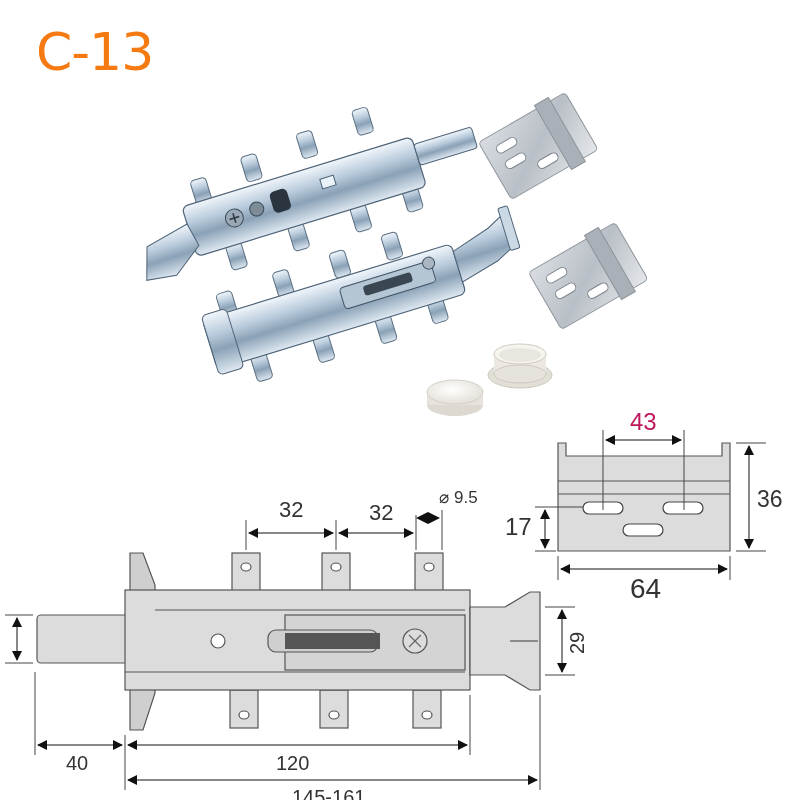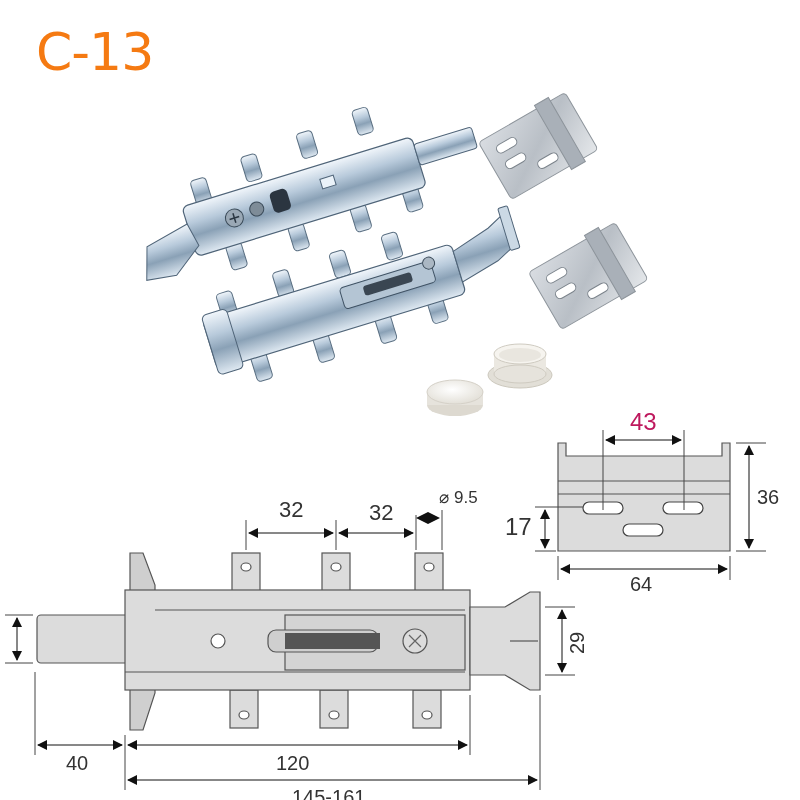--- a/index.html
+++ b/index.html
@@ -200,23 +200,23 @@
 
     <line x1="38" y1="745" x2="122" y2="745" stroke="#111" marker-start="url(#arrs)" marker-end="url(#arr)"></line>
 
     <line x1="128" y1="745" x2="467" y2="745" stroke="#111" marker-start="url(#arrs)" marker-end="url(#arr)"></line>
 
     <line x1="128" y1="780" x2="537" y2="780" stroke="#111" marker-start="url(#arrs)" marker-end="url(#arr)"></line>
   </g>
 </svg>
 
 <div style="position:absolute;left:630px;top:408px;font-size:24px;color:#be185d;">43</div>
-<div style="position:absolute;left:757px;top:486px;font-size:20px;color:#333;">36</div>
+<div style="position:absolute;left:757px;top:486px;font-size:23px;color:#333;">36</div>
 <div style="position:absolute;left:505px;top:513px;font-size:24px;color:#333;">17</div>
-<div style="position:absolute;left:630px;top:573px;font-size:20px;color:#333;">64</div>
+<div style="position:absolute;left:630px;top:573px;font-size:28px;color:#333;">64</div>
 
 <div style="position:absolute;left:279px;top:497px;font-size:22px;color:#333;">32</div>
 <div style="position:absolute;left:369px;top:500px;font-size:22px;color:#333;">32</div>
 <div style="position:absolute;left:406px;top:487px;font-size:17px;color:#333;margin-left:33px;">⌀ 9.5</div>
 <div style="position:absolute;left:566px;top:630px;font-size:20px;color:#333;transform:rotate(-90deg);transform-origin:left top;margin-top:24px;">29</div>
 <div style="position:absolute;left:66px;top:752px;font-size:20px;color:#333;">40</div>
 <div style="position:absolute;left:276px;top:752px;font-size:20px;color:#333;">120</div>
 <div style="position:absolute;left:292px;top:786px;font-size:20px;color:#333;">145-161</div>
 
 </body></html>

